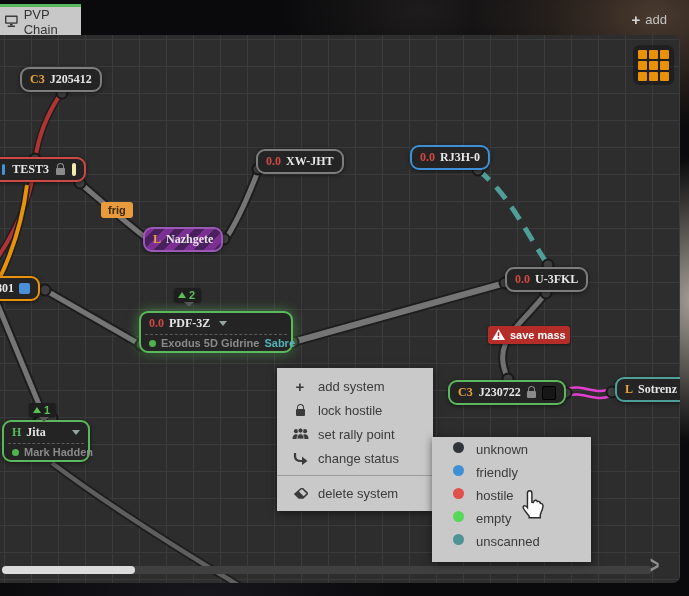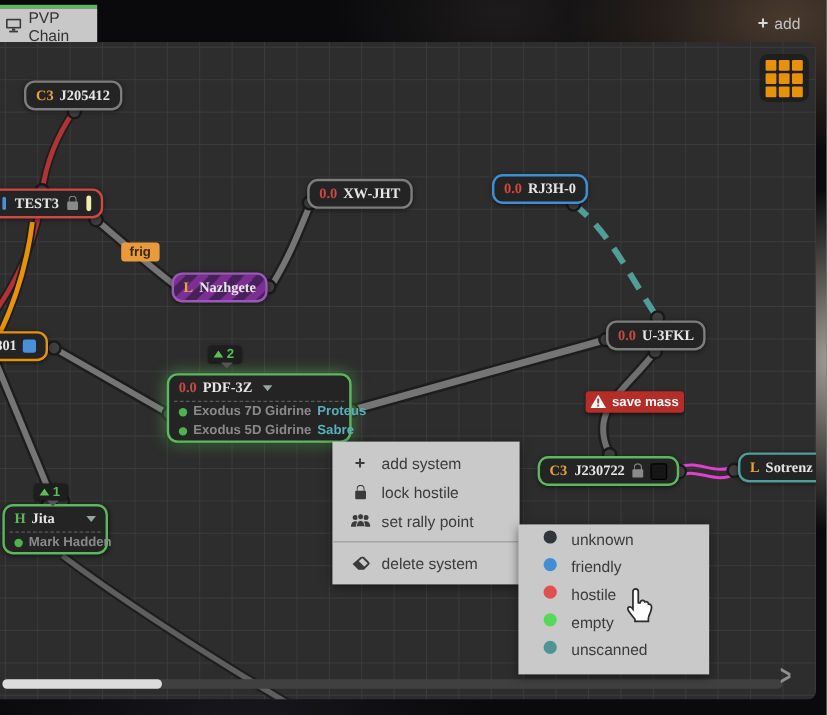--- a/index.html
+++ b/index.html
@@ -222,25 +222,20 @@
 
     <div class="node b-green glow" style="left:139px;top:276px;width:150px;">
       <div class="trow">
           <span class="sec">0.0</span>
           <span>PDF-3Z</span>
           <span class="caret"></span>
         </div>
       <div class="divider"></div>
       <div class="prow">
           <span class="pdot"></span>
-          <span class="pname">Exodus 7D Gidrine</span>
-          <span class="ship">Proteus</span>
-        </div>
-      <div class="prow">
-          <span class="pdot"></span>
           <span class="pname">Exodus 5D Gidrine</span>
           <span class="ship">Sabre</span>
         </div>
     </div>
 
     <div class="savemass" style="left:488px;top:291px;">
       <svg width="13" height="12" viewBox="0 0 13 12">
           <path d="M6.5,0 L13,11 H0 Z" fill="#fff"></path>
           <rect x="5.7" y="3.2" width="1.6" height="4" fill="#b52d28"></rect>
           <rect x="5.7" y="8.2" width="1.6" height="1.6" fill="#b52d28"></rect>
@@ -305,20 +300,29 @@
             <circle cx="4" cy="3.2" r="2.1" fill="#3b3b3b"></circle>
             <circle cx="13" cy="3.2" r="2.1" fill="#3b3b3b"></circle>
             <circle cx="8.5" cy="2.6" r="2.5" fill="#3b3b3b" stroke="#c9c9c9" stroke-width="0.8"></circle>
             <path d="M0.5,11 C0.5,8 2,6.3 4,6.3 C5,6.3 5.7,6.7 6.2,7.3 L6.2,11 Z" fill="#3b3b3b"></path>
             <path d="M16.5,11 C16.5,8 15,6.3 13,6.3 C12,6.3 11.3,6.7 10.8,7.3 L10.8,11 Z" fill="#3b3b3b"></path>
             <path d="M5,11 C5,7.5 6.5,5.8 8.5,5.8 C10.5,5.8 12,7.5 12,11 Z" fill="#3b3b3b" stroke="#c9c9c9" stroke-width="0.8"></path>
           </svg>
       </span>
       <span>set rally point</span>
     </div>
+    <div class="mitem">
+      <span class="micon">
+        <svg width="15" height="13" viewBox="0 0 15 13">
+            <path d="M2,1 L2,4 C2,7.3 4.5,9 8,9 L9.5,9" fill="none" stroke="#3b3b3b" stroke-width="2.2"></path>
+            <path d="M9,4.5 L14.5,9 L9,13 Z" fill="#3b3b3b"></path>
+          </svg>
+      </span>
+      <span>change status</span>
+    </div>
     <div class="sep"></div>
     <div class="mitem">
       <span class="micon">
         <svg width="15" height="11" viewBox="0 0 15 11">
             <path d="M9,0 L14.5,5.5 L10,10 L6,10 L2,6 Z" fill="none" stroke="#3b3b3b" stroke-width="1.6"></path>
             <path d="M5.2,2.8 L11.2,8.8 L10,10 L6,10 L2,6 Z" fill="#3b3b3b"></path>
           </svg>
       </span>
       <span>delete system</span>
     </div>

